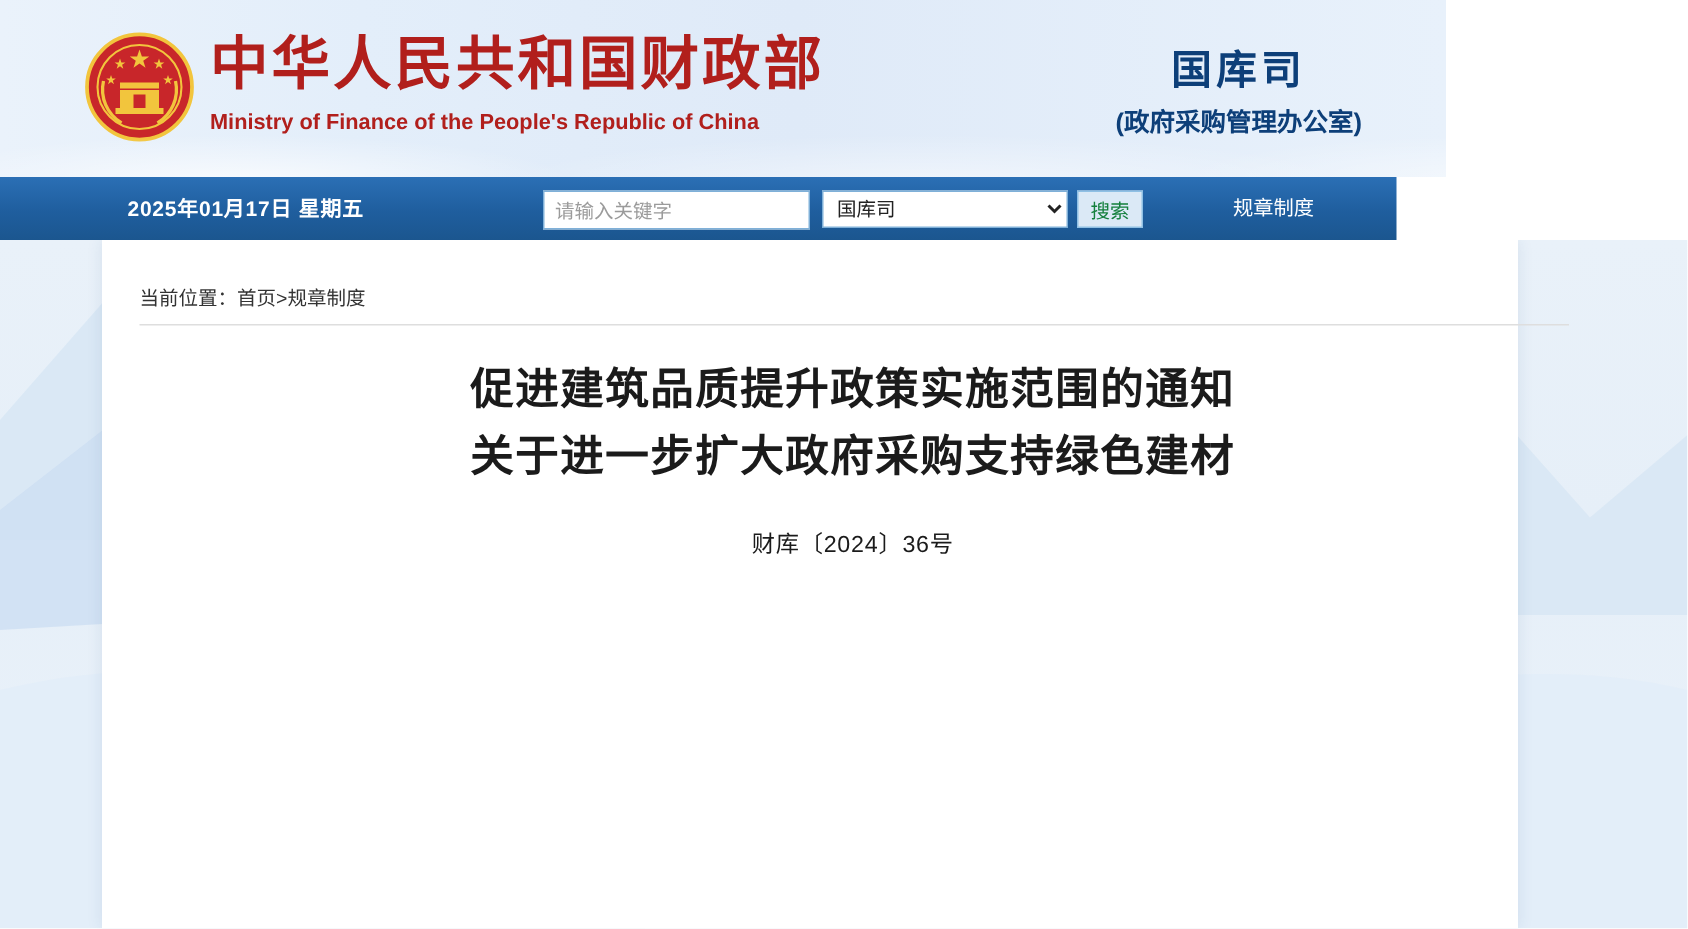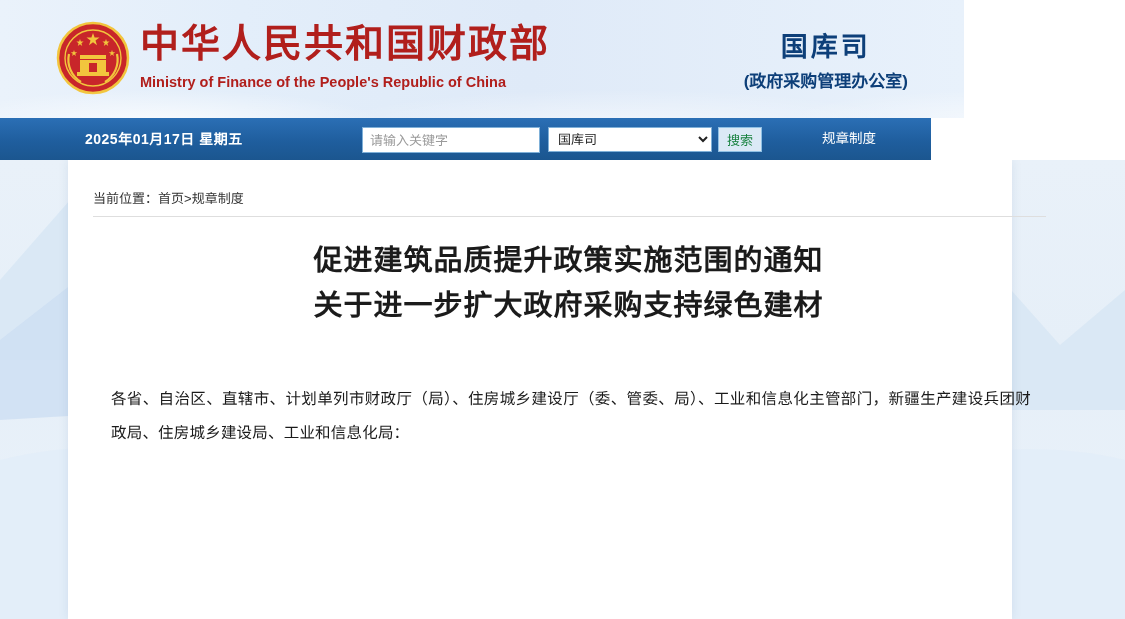--- a/index.html
+++ b/index.html
@@ -316,19 +316,19 @@
     <div class="breadcrumb">
       <span>当前位置：</span><a class="crumb-link" href="#">首页</a><span>&gt;</span><a class="crumb-link" href="#">规章制度</a>
     </div>
     <div class="crumb-divider"></div>
 
     <div class="doc-title">
       <div class="line">促进建筑品质提升政策实施范围的通知</div>
       <div class="line">关于进一步扩大政府采购支持绿色建材</div>
     </div>
 
+    <div class="doc-number">财库〔2024〕36号</div>
 
     <div class="doc-body">
-      <p>各省、自治区、直辖市、计划单列市财政厅（局）、住房城乡建设厅（委、管委、局）、工业和信息化主管部门，新疆生产建设兵团财政局、住房城乡建设局、工业和信息化局：</p>
     </div>
 
   </div>
 </div>
 
 </body></html>

